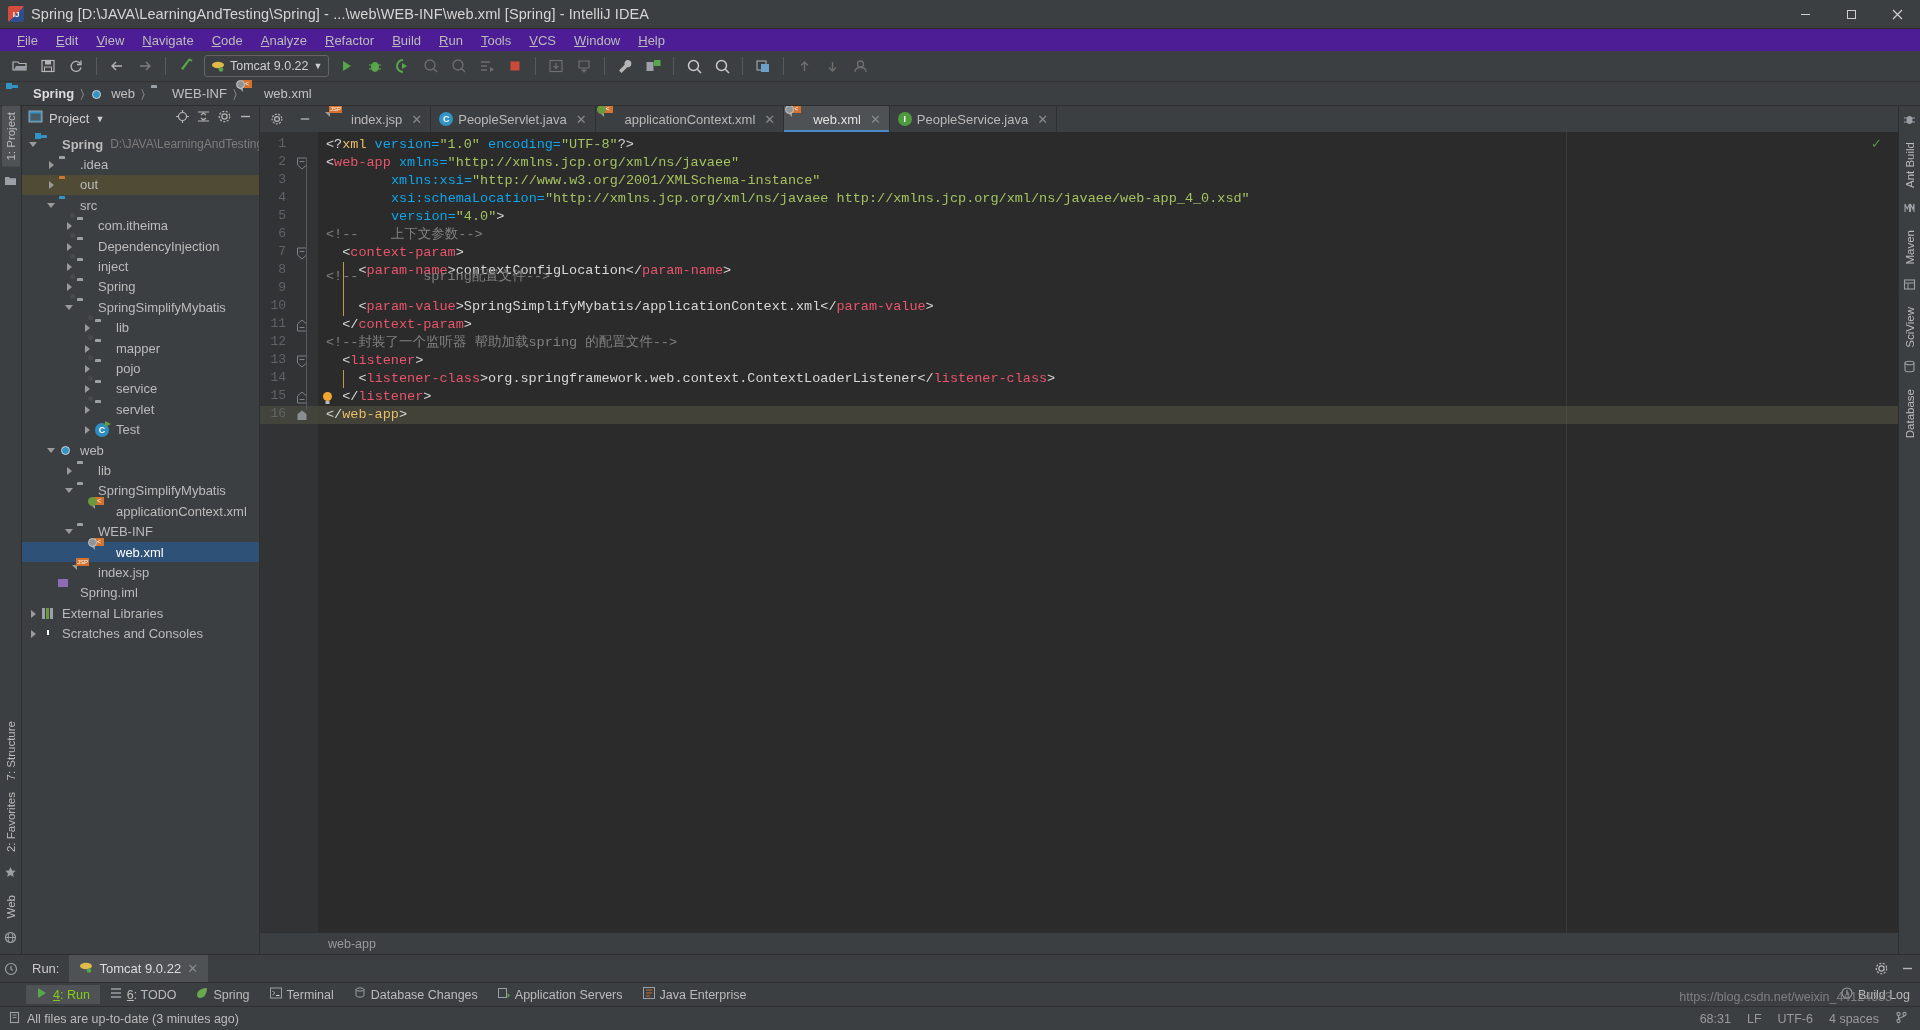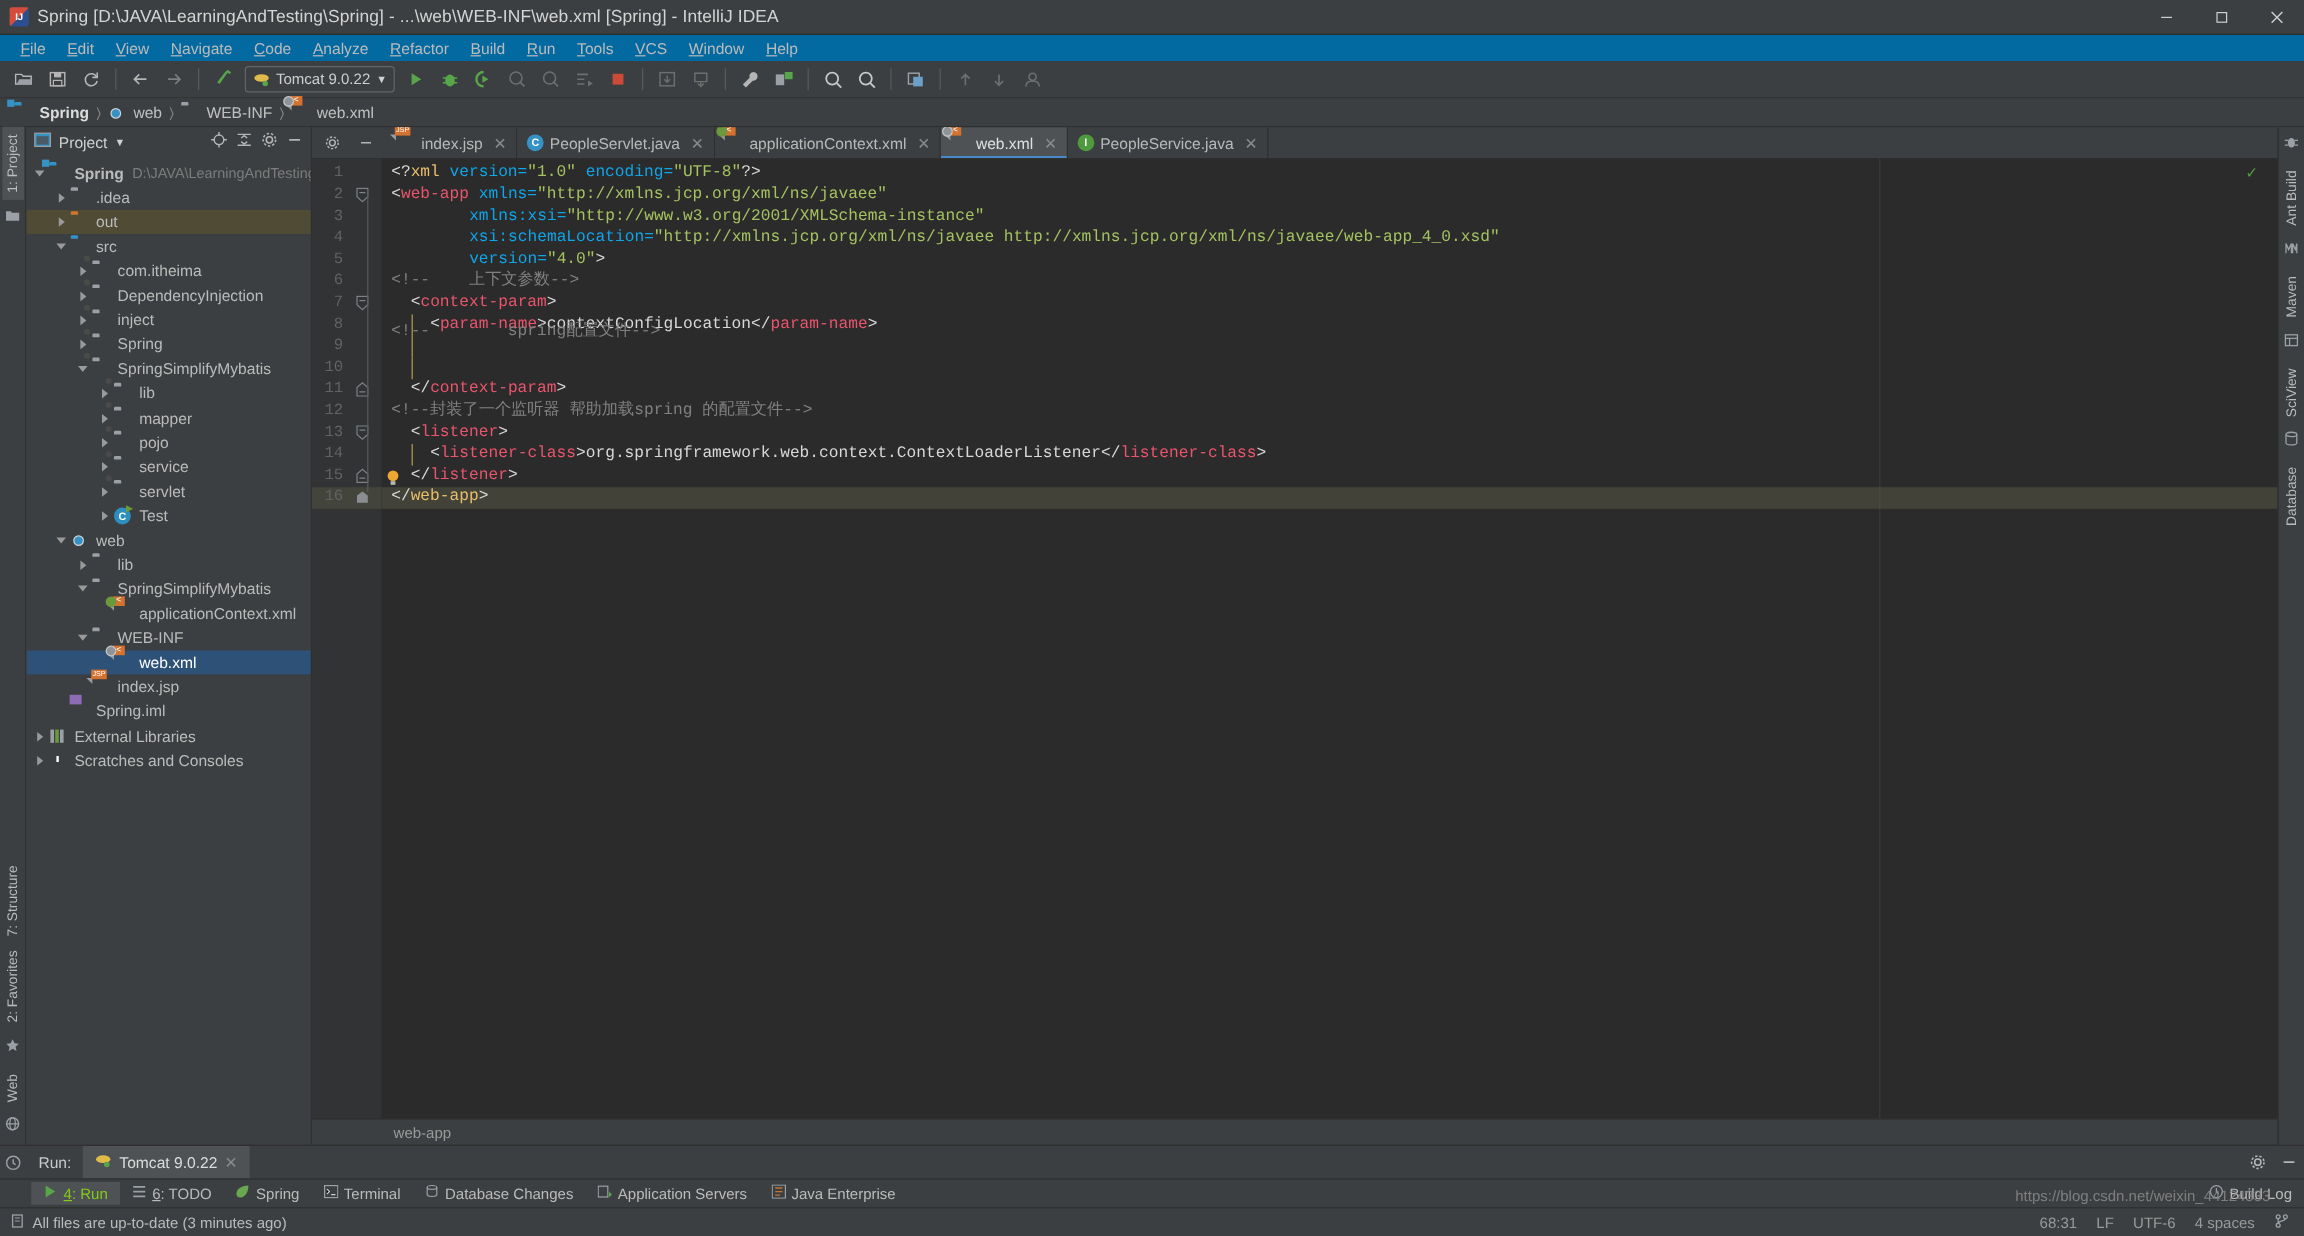--- a/index.html
+++ b/index.html
@@ -22,21 +22,21 @@
     display:flex;align-items:center;justify-content:center;
     font-size:8px;color:#fff;font-weight:bold; font-family:"Liberation Sans", sans-serif;
   }
   .tb-title{ color:#d5d5d5; font-size:14.5px; letter-spacing:.1px; white-space:nowrap;}
   .win-btns{ position:absolute; right:0; top:0; height:29px; display:flex; }
   .win-btn{ width:46px; height:29px; display:flex;align-items:center;justify-content:center;
             color:#cfcfcf; font-size:14px; }
   .win-btn svg{ display:block; }
 
   
-  .menubar{ height:22px; background:#0369a1; display:flex; align-items:center; padding-left:8px;
+  .menubar{ height:22px; background:#4c1d95; display:flex; align-items:center; padding-left:8px;
             flex:0 0 22px; }
   .menu-item{ color:#bbbbbb; font-size:13px; padding:1px 9px; white-space:nowrap; }
   .menu-item u{ text-decoration:underline; }
 
   
   .toolbar{ height:31px; background:#3c3f41; display:flex; align-items:center; padding-left:6px;
             flex:0 0 31px; border-bottom:1px solid #323232; }
   .tb-btn{ width:26px;height:24px; display:flex;align-items:center;justify-content:center; margin:0 1px;}
   .tb-sep{ width:1px; height:18px; background:#5a5a5a; margin:0 6px; }
   .runconfig{
@@ -710,20 +710,21 @@
             <div class="codeline" style="top: 22px; left: 8px;"><span class="k-brk">&lt;</span><span class="k-tag">web-app</span><span class="k-attr"> xmlns=</span><span class="k-str">"http://xmlns.jcp.org/xml/ns/javaee"</span></div>
             <div class="codeline" style="top: 40px; left: 72.96px;"><span class="k-attr">xmlns:</span><span class="k-attr">xsi</span><span class="k-attr">=</span><span class="k-str">"http://www.w3.org/2001/XMLSchema-instance"</span></div>
             <div class="codeline" style="top: 58px; left: 72.96px;"><span class="k-attr">xsi:schemaLocation=</span><span class="k-str">"http://xmlns.jcp.org/xml/ns/javaee http://xmlns.jcp.org/xml/ns/javaee/web-app_4_0.xsd"</span></div>
             <div class="codeline" style="top: 76px; left: 72.96px;"><span class="k-attr">version=</span><span class="k-str">"4.0"</span><span class="k-brk">&gt;</span></div>
             <div class="codeline" style="top: 94px; left: 8px;"><span class="k-cmt">&lt;!--    上下文参数--&gt;</span></div>
             <div class="codeline" style="top: 112px; left: 24.24px;"><span class="k-brk">&lt;</span><span class="k-tag">context-param</span><span class="k-brk">&gt;</span></div>
             <div class="codeline" style="top: 130px; left: 40.48px;"><span class="k-brk">&lt;</span><span class="k-tag">param-name</span><span class="k-brk">&gt;</span><span class="k-txt">contextConfigLocation</span><span class="k-brk">&lt;/</span><span class="k-tag">param-name</span><span class="k-brk">&gt;</span></div>
             <div style="position: absolute; left: 25.24px; top: 130px; width: 1px; height: 18px; background: rgb(181, 159, 74);"></div>
             <div class="codeline" style="top: 136px; left: 8px;"><span class="k-cmt">&lt;!--        spring配置文件--&gt;</span></div>
             <div style="position: absolute; left: 25.24px; top: 148px; width: 1px; height: 18px; background: rgb(181, 159, 74);"></div>
+            <div class="codeline" style="top: 166px; left: 40.48px;"><span class="k-brk">&lt;</span><span class="k-tag">param-value</span><span class="k-brk">&gt;</span><span class="k-txt">SpringSimplifyMybatis/applicationContext.xml</span><span class="k-brk">&lt;/</span><span class="k-tag">param-value</span><span class="k-brk">&gt;</span></div>
             <div style="position: absolute; left: 25.24px; top: 166px; width: 1px; height: 18px; background: rgb(181, 159, 74);"></div>
             <div class="codeline" style="top: 184px; left: 24.24px;"><span class="k-brk">&lt;/</span><span class="k-tag">context-param</span><span class="k-brk">&gt;</span></div>
             <div class="codeline" style="top: 202px; left: 8px;"><span class="k-cmt">&lt;!--封装了一个监听器 帮助加载spring 的配置文件--&gt;</span></div>
             <div class="codeline" style="top: 220px; left: 24.24px;"><span class="k-brk">&lt;</span><span class="k-tag">listener</span><span class="k-brk">&gt;</span></div>
             <div class="codeline" style="top: 238px; left: 40.48px;"><span class="k-brk">&lt;</span><span class="k-tag">listener-class</span><span class="k-brk">&gt;</span><span class="k-txt">org.springframework.web.context.ContextLoaderListener</span><span class="k-brk">&lt;/</span><span class="k-tag">listener-class</span><span class="k-brk">&gt;</span></div>
             <div style="position: absolute; left: 25.24px; top: 238px; width: 1px; height: 18px; background: rgb(181, 159, 74);"></div>
             <div class="codeline" style="top: 256px; left: 24.24px;"><span class="k-brk">&lt;/</span><span class="k-tag">listener</span><span class="k-brk">&gt;</span></div>
             <div class="curline" style="top: 274px;"></div>
             <div class="codeline" style="top: 274px; left: 8px;"><span class="k-brk">&lt;/</span><span class="k-web">web-app</span><span class="k-brk">&gt;</span></div>
           </div>

